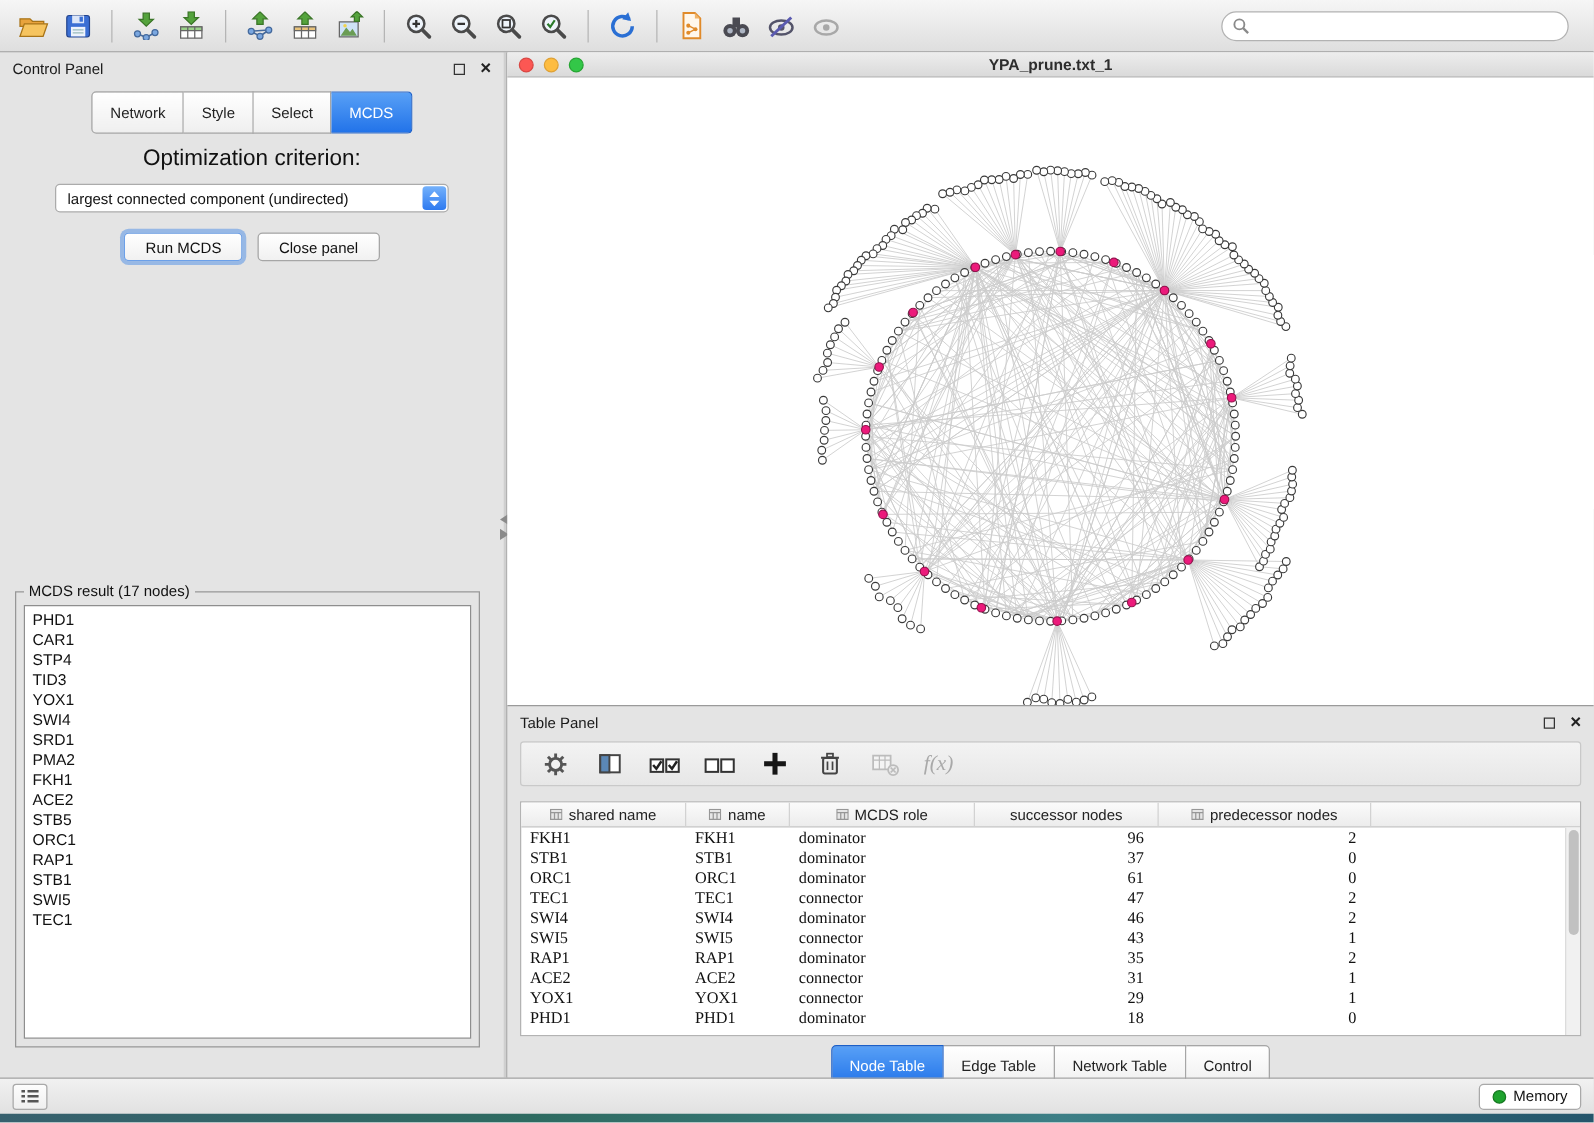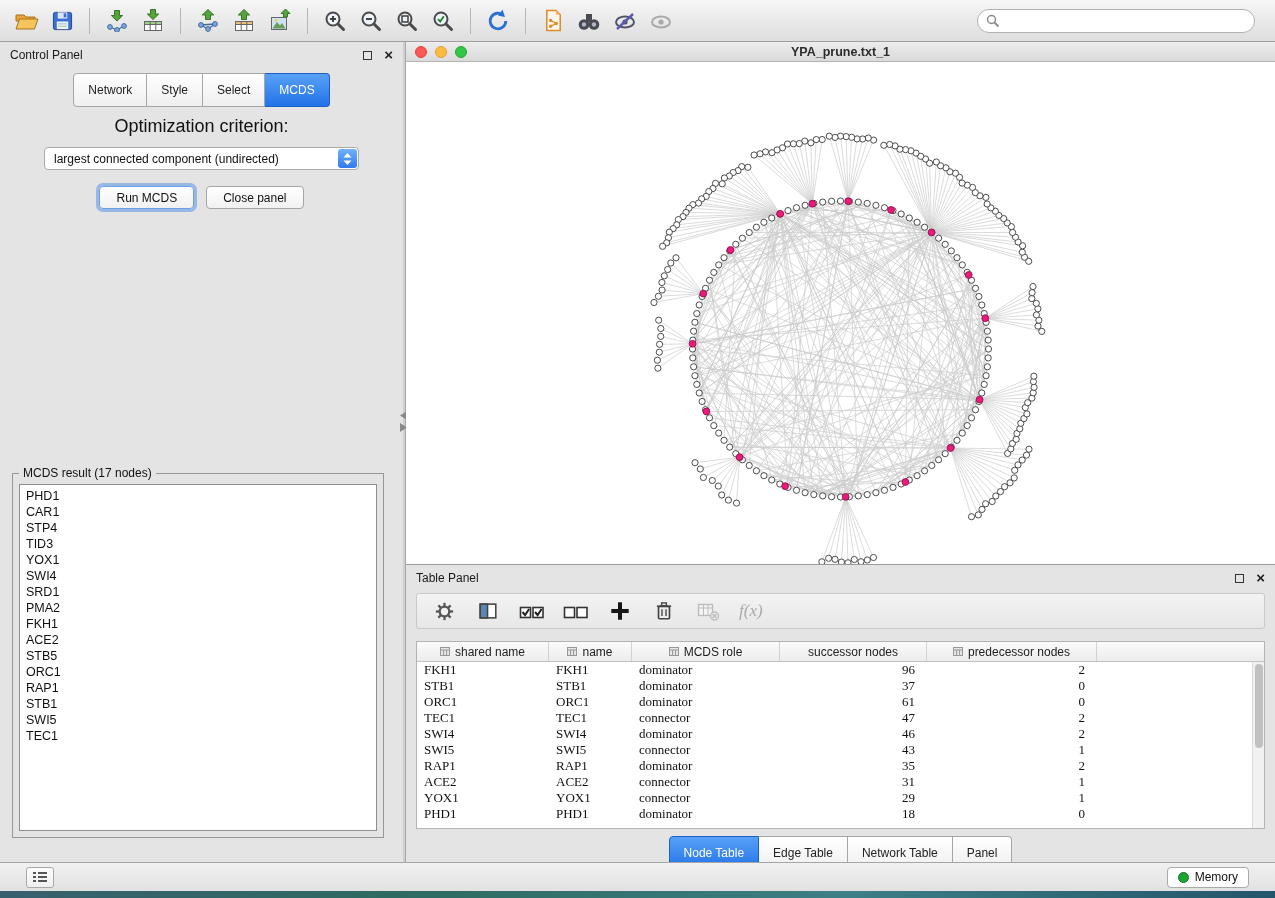--- a/index.html
+++ b/index.html
@@ -82,21 +82,21 @@
   .t-row{display:flex;height:16px;align-items:center;}
   .t-cell{font-family:"Liberation Serif",serif;font-size:13px;color:#111;height:16px;line-height:16px;}
   .t-left{padding-left:7px;text-align:left;}
   .t-right{text-align:right;padding-right:12px;}
   .t-scroll{position:absolute;right:0;top:20px;bottom:0;width:12px;background:#f1f1f1;border-left:1px solid #dcdcdc;}
   .t-thumb{margin:2px auto 0;width:8px;height:84px;background:#c1c1c1;border-radius:4px;}
   .tp-tabs{position:absolute;left:0;width:869px;top:271px;display:flex;justify-content:center;}
 
   
   .statusbar{position:absolute;left:0;top:862px;width:1275px;height:29px;background:linear-gradient(#f1f1f1,#e1e1e1);
-    border-top:1px solid #a5a5a5;display:flex;align-items:center;padding:0 26px;text-align:right;}
+    border-top:1px solid #a5a5a5;display:flex;align-items:center;padding:0 10px;text-align:right;}
   .sb-left-btn{width:28px;height:21px;border:1px solid #a9a9a9;border-radius:3px;background:linear-gradient(#fdfdfd,#efefef);
     display:flex;align-items:center;justify-content:center;}
   .memory-btn{margin-left:auto;height:21px;border:1px solid #a9a9a9;border-radius:4px;background:#fff;
     display:flex;align-items:center;gap:6px;padding:0 10px;font-size:12px;color:#111;}
   .memory-dot{width:11px;height:11px;border-radius:50%;background:#1ea32e;border:1px solid #157a21;}
   .desktop-strip{position:absolute;left:0;top:891px;width:1275px;height:7px;
     background:linear-gradient(90deg,#37606e,#2e6b61,#3d7f86,#24556b);}
 </style>
 </head>
 <body>
@@ -1292,21 +1292,21 @@
       <div class="t-scroll">
         <div class="t-thumb"></div>
       </div>
     </div>
 
     <div class="tp-tabs">
       <div class="seg">
         <span class="seg-btn active">Node Table</span>
         <span class="seg-btn">Edge Table</span>
         <span class="seg-btn">Network Table</span>
-        <span class="seg-btn">Panel</span>
+        <span class="seg-btn">Control</span>
       </div>
     </div>
   </div>
 
   <div class="statusbar">
     <span class="sb-left-btn">
       <svg width="14" height="12" viewBox="0 0 14 12">
         <rect x="0" y="1" width="3" height="2" fill="#555"></rect>
           <rect x="5" y="1" width="9" height="2" fill="#555"></rect>
         <rect x="0" y="5" width="3" height="2" fill="#555"></rect>

